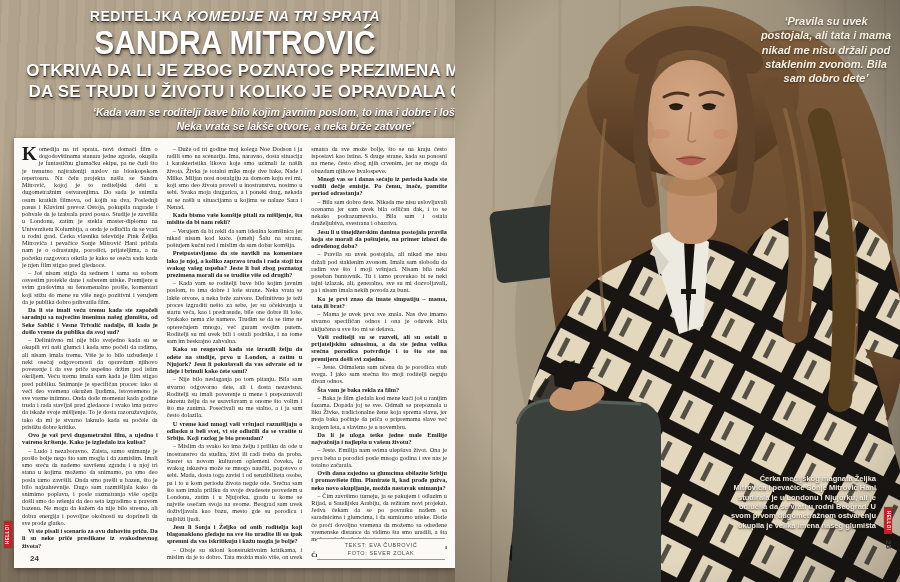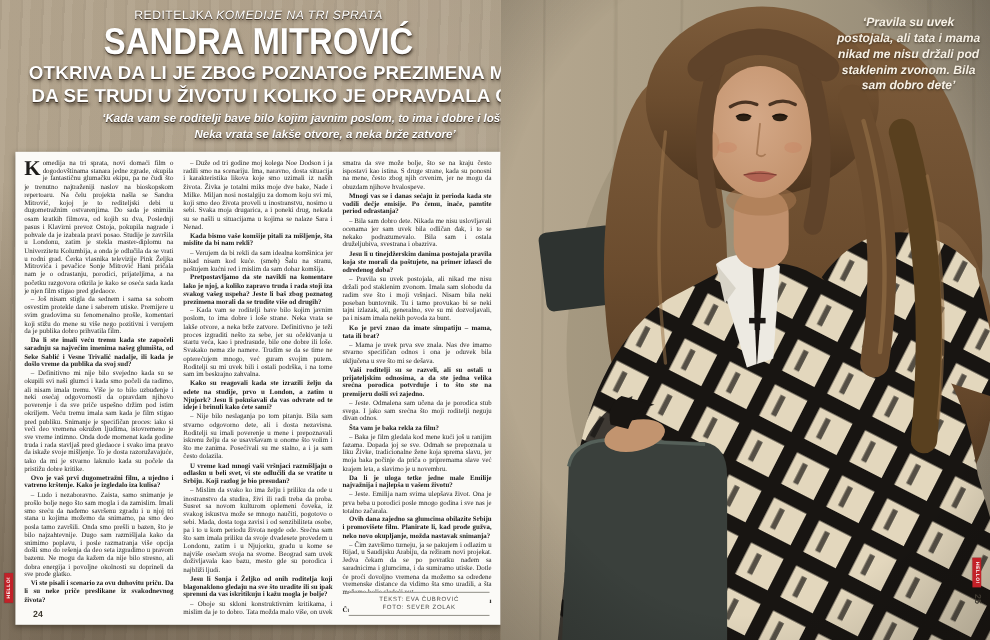--- a/index.html
+++ b/index.html
@@ -12,21 +12,21 @@
       radial-gradient(ellipse at 70% 35%, rgba(255,255,255,0.10), transparent 60%),
       radial-gradient(ellipse at 8% 96%, rgba(55,42,28,0.50), transparent 50%),
       radial-gradient(ellipse at 50% 100%, rgba(55,45,30,0.25), transparent 40%),
       radial-gradient(ellipse at 99% 97%, rgba(40,34,24,0.45), transparent 45%),
       repeating-linear-gradient(92deg, rgba(0,0,0,0.045) 0 2px, rgba(255,255,255,0.03) 2px 9px, rgba(0,0,0,0.02) 9px 19px),
       linear-gradient(90deg,#b4a58e 0%,#b1a28c 45%,#a4987f 62%,#998e77 100%);
   }
   
   .header{position:absolute;left:8px;top:8px;width:575px;text-align:center;color:#fff;
     text-shadow:0 1px 0 rgba(62,50,38,.9),1px 2px 3px rgba(40,30,20,.7);}
-  .kicker{width:430px;margin:0 0 0 12px;font-size:11px;font-weight:400;letter-spacing:.5px;}
+  .kicker{width:430px;margin:0 0 0 12px;font-size:14px;font-weight:700;letter-spacing:.5px;}
   .kicker .it{font-style:italic;}
   .big-name{width:430px;margin:1px 0 0 12px;font-size:34px;font-weight:700;letter-spacing:0;
     transform:scaleX(.88);transform-origin:50% 50%;line-height:1.0;}
   .deck{font-size:17px;font-weight:700;line-height:1.07;margin-top:3px;letter-spacing:.2px;}
   .lead-quote{font-size:10.5px;font-weight:700;font-style:italic;line-height:1.25;margin-top:5px;}
   
   .article-box{position:absolute;left:14px;top:138px;width:441px;height:430px;
     background:#fbfaf7;box-shadow:0 2px 5px rgba(30,24,16,.45);padding:7px 8px;}
   .cols{column-count:3;column-gap:9px;height:416px;overflow:hidden;
     font-family:"Liberation Serif",serif;font-size:6.3px;line-height:1.15;color:#1d1c1a;
@@ -209,19 +209,20 @@
 
     <path d="M56,582 L62,424 Q66,400 96,398 L186,402 Q206,406 206,432 L206,582 Z" fill="#3a403c"></path>
     <path d="M62,424 Q66,402 96,400 L186,404" stroke="#556059" stroke-width="3" fill="none"></path>
     <ellipse cx="122" cy="396" rx="28" ry="14" transform="rotate(-12 122 396)" fill="#c2946f"></ellipse>
     <path d="M100,386 Q96,368 110,360 L140,368 Q122,372 116,390 Z" fill="#181512"></path>
 
     <rect width="445" height="582" fill="url(#vign)"></rect>
   </svg>
 
   <div class="pull-quote">‘Pravila su uvek postojala, ali tata i mama nikad me nisu držali pod staklenim zvonom. Bila sam dobro dete’</div>
+  <div class="caption">Ćerka medijskog magnata Željka Mitrovića i pevačice Sonje Mitrović Hani studirala je u Londonu i Njujorku, ali je odlučila da se vrati u rodni Beograd. U svom prvom dugometražnom ostvarenju okupila je velika imena našeg glumišta</div>
 
   <div class="tab tab-left">HELLO!</div>
   <div class="tab tab-right">HELLO!</div>
   <div class="pagenum pagenum-left">24</div>
   <div class="pagenum pagenum-right">25</div>
 
 </div>
 
 </body></html>

